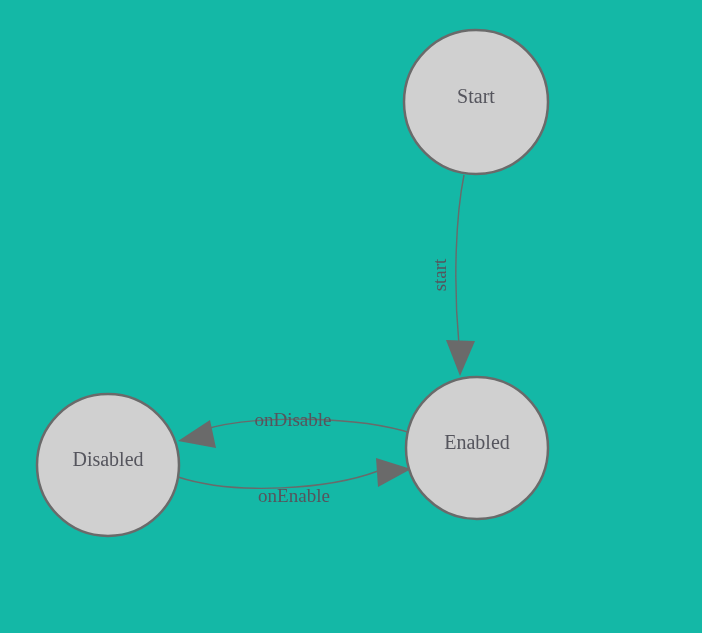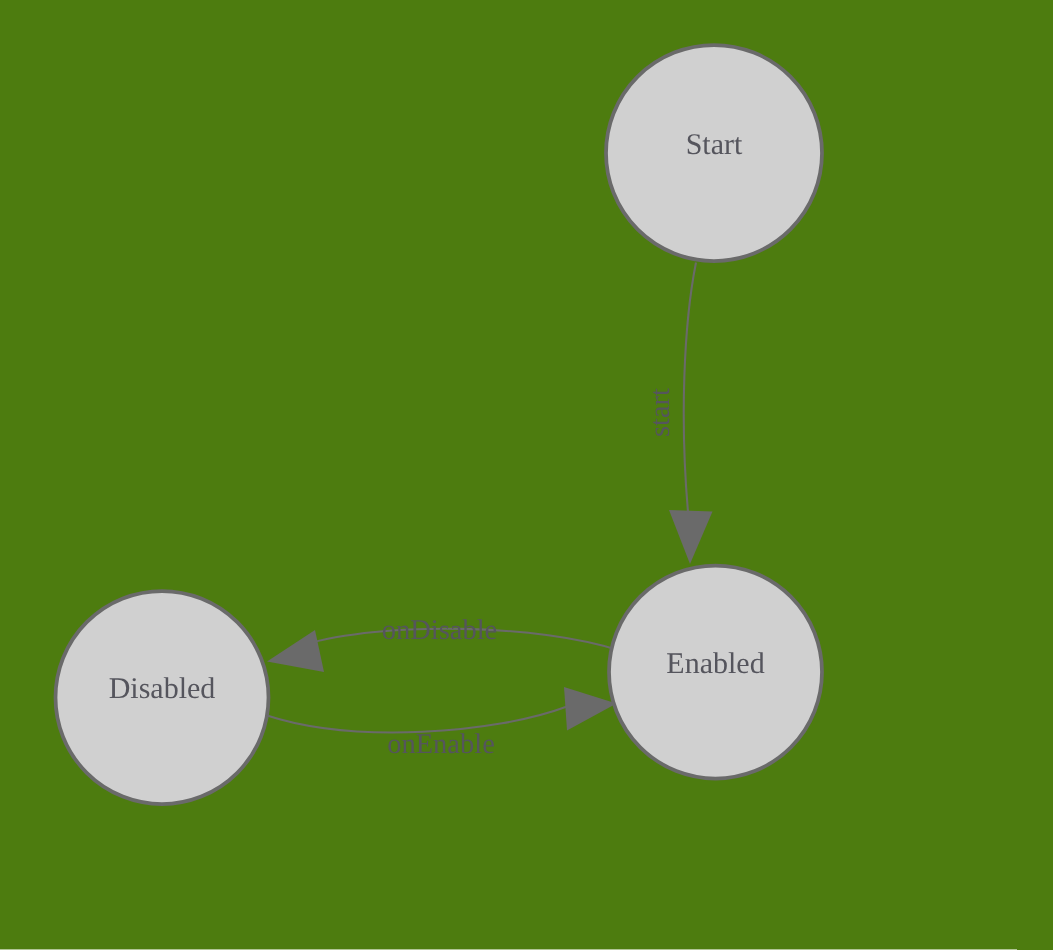--- a/index.html
+++ b/index.html
@@ -10,21 +10,21 @@
   body {
     width: 702px;
     height: 633px;
     overflow: hidden;
     font-family: "Liberation Serif", "DejaVu Serif", serif;
   }
   #diagram-canvas {
     position: relative;
     width: 702px;
     height: 633px;
-    background: #4d7c0f;
+    background: #14b8a6;
   }
   #diagram-svg {
     position: absolute;
     top: 0;
     left: 0;
     width: 702px;
     height: 633px;
     display: block;
   }
   .node-shape {

